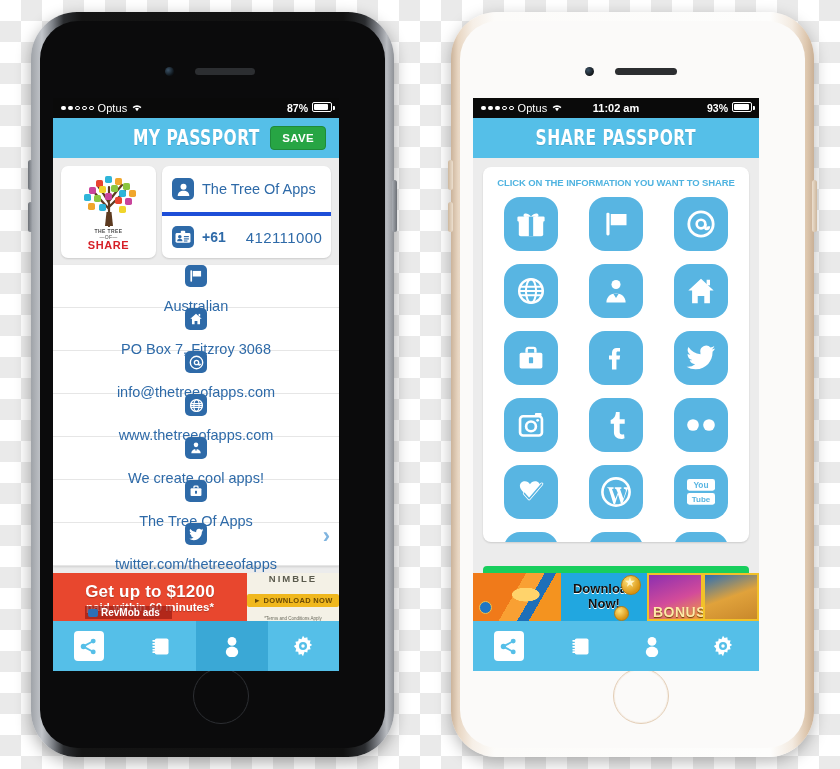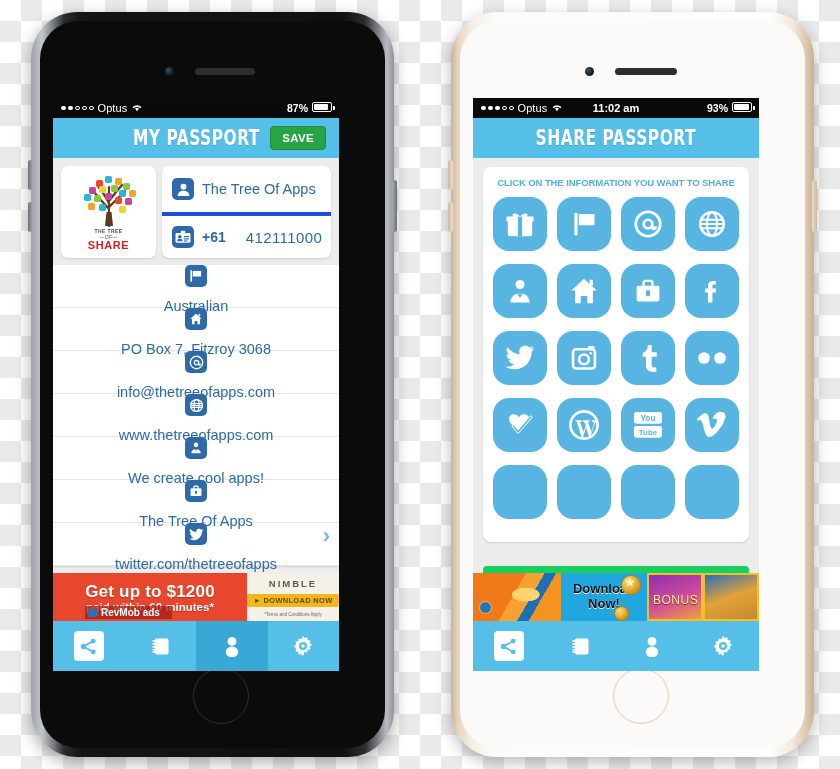--- a/index.html
+++ b/index.html
@@ -132,21 +132,21 @@
   .revmob { position:absolute; left:0; right:0; bottom:50px; height:48px; display:flex; overflow:hidden; }
   .rm-main { flex:1; background:#e8472e; position:relative; display:flex; flex-direction:column;
              align-items:center; justify-content:center; color:#fff; }
   .rm-l1 { font-size:17px; font-weight:bold; letter-spacing:.2px; text-shadow:0 1px 1px rgba(0,0,0,.25); }
   .rm-l2 { font-size:11.5px; font-weight:bold; margin-top:-1px; text-shadow:0 1px 1px rgba(0,0,0,.25); }
   .rm-tag { position:absolute; left:0; bottom:2px; background:rgba(160,30,20,.75); color:#fff;
             font-size:10px; font-weight:bold; padding:1px 12px 1px 16px;margin-left:32px; }
   .rm-tag:before { content:""; position:absolute; left:3px; top:3px; width:10px; height:8px;
             background:#2f6fb5; border-radius:2px; }
   .rm-right { width:92px; background:#f4f1e6; display:flex; flex-direction:column;
-              align-items:center; justify-content:center; gap:5px; }
+              align-items:center; justify-content:space-between; gap:5px; }
   .nimble { font-size:9.5px; letter-spacing:2px; color:#5b5b4e; font-weight:bold; }
   .dlnow { background:#f0b81e; color:#6a4a06; font-size:7.5px; font-weight:bold;
            padding:2px 6px; border-radius:2px; letter-spacing:.3px; }
   .terms { font-size:4.5px; color:#6b6b5e; }
 
   
   .egypt { position:absolute; left:0; right:0; bottom:50px; height:48px; display:flex; overflow:hidden;
            background:#21a7e0; }
   .eg-face { width:88px; background:
       radial-gradient(ellipse at 60% 45%,#ffd36b 0 18%,transparent 19%),
@@ -158,42 +158,42 @@
             color:#111; font-weight:bold; position:relative;text-align:right; }
   .eg-l1, .eg-l2 { font-size:13px; text-shadow:0 1px 0 #fff; line-height:1.15; }
   .coin { position:absolute; border-radius:50%; background:radial-gradient(circle at 35% 30%,#ffe27a,#d99413 70%);
           border:1px solid #b87c10; }
   .coin.c1 { width:20px; height:20px; right:6px; top:2px; }
   .coin.c2 { width:15px; height:15px; right:18px; bottom:0px; }
   .coin.c1:after { content:"★"; position:absolute; left:3px; top:0px; font-size:11px; color:#fff6c9; }
   .eg-t1, .eg-t2 { width:56px; border:2px solid #f2c129; position:relative; }
   .eg-t1 { background:linear-gradient(160deg,#8b2fb0,#d34b9a 55%,#f0a33a); }
   .eg-t2 { background:linear-gradient(160deg,#2a6fb5,#e0a23b 50%,#c9882b); }
-  .bonus { position:absolute; left:4px; top:18px; font-size:12px; font-weight:normal; color:#ffe9a8;
+  .bonus { position:absolute; left:4px; top:29px; font-size:14px; font-weight:bold; color:#ffe9a8;
            letter-spacing:.5px; text-shadow:0 1px 1px #6b3c00; }
 
   
   .tabbar { position:absolute; left:0; right:0; bottom:0; height:50px; background:#55bfe8; display:flex; }
   .tab { flex:1; display:flex; align-items:center; justify-content:center; }
   .tab.active-dark { background:#3aa8d6; }
   .tab .tbox { width:30px; height:30px; display:flex; align-items:center; justify-content:center; }
   .tab .tbox.boxed { background:#fff; border-radius:4px; }
   .tab svg { display:block; }
 
   
   .share-card {
     margin:9px 10px 0 10px; background:#fff; border-radius:8px;
     box-shadow:0 1px 2px rgba(0,0,0,.14); padding:10px 10px 6px 10px;
     height:375px; overflow:hidden;
   }
   .share-hint {
     text-align:center; color:#4fb3e0; font-size:9.5px; font-weight:bold;
     letter-spacing:-.1px; margin-bottom:9px;
   }
-  .grid { display:grid; grid-template-columns:repeat(4,1fr); gap:13px 9px; justify-items:center; }
+  .grid { display:grid; grid-template-columns:repeat(3,1fr); gap:13px 9px; justify-items:center; }
   .gic { width:54px; height:54px; border-radius:16px; background:#58b5e2;
          display:flex; align-items:center; justify-content:center; }
   .gic svg { display:block; }
   .sharebtn {
     position:absolute; left:10px; right:10px; bottom:72px; height:33px; background:#18ce5d;
     border-radius:4px; display:flex; align-items:center; justify-content:center; gap:8px;
   }
   .sharebtn .sb-ic { width:17px; height:17px; background:#fff; border-radius:3px;
                      display:flex; align-items:center; justify-content:center; }
   .sharebtn .sb-tx { color:#fff; font-size:11px; font-weight:bold; letter-spacing:.3px; }

